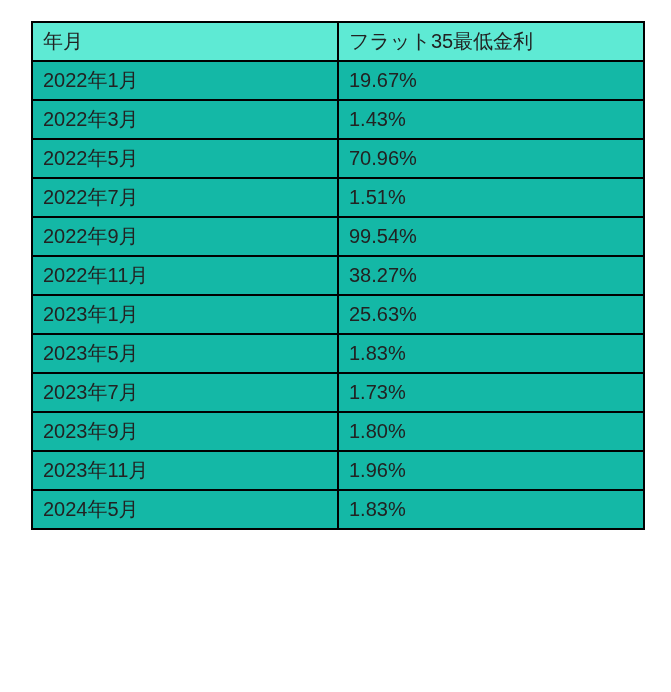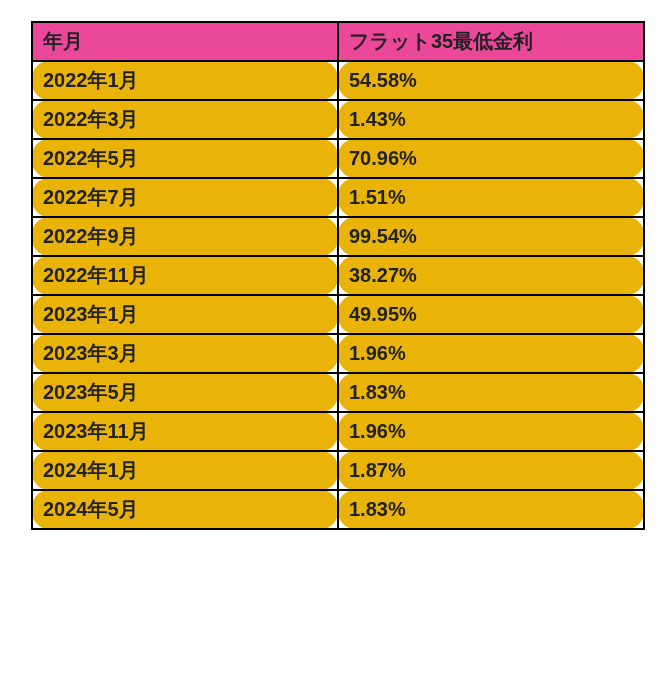--- a/index.html
+++ b/index.html
@@ -28,48 +28,47 @@
     line-height: 23px;
     color: #222222;
     text-align: left;
     vertical-align: middle;
     padding: 6px 10px 6px 10px;
     height: 25px;
     white-space: nowrap;
     overflow: hidden;
   }
   table.rate-table th {
-    background: #ec4899;
-    font-weight: bold;
+    background: #5eead4;
+    font-weight: normal;
   }
   table.rate-table td {
-    background: #eab308;
-    font-weight: bold;
-    border-radius: 17px;
+    background: #14b8a6;
+    font-weight: normal;
   }
 </style>
 </head>
 <body>
 
 <div class="table-wrap">
   <table class="rate-table">
     <colgroup>
       <col>
       <col>
     </colgroup>
     <thead>
       <tr>
         <th>年月</th>
         <th>フラット35最低金利</th>
       </tr>
     </thead>
     <tbody>
   <tr>
     <td>2022年1月</td>
-    <td>54.58%</td>
+    <td>19.67%</td>
   </tr>
 
   <tr>
     <td>2022年3月</td>
     <td>1.43%</td>
   </tr>
 
   <tr>
     <td>2022年5月</td>
     <td>70.96%</td>
@@ -85,44 +84,44 @@
     <td>99.54%</td>
   </tr>
 
   <tr>
     <td>2022年11月</td>
     <td>38.27%</td>
   </tr>
 
   <tr>
     <td>2023年1月</td>
-    <td>49.95%</td>
+    <td>25.63%</td>
   </tr>
 
-  <tr>
-    <td>2023年3月</td>
-    <td>1.96%</td>
-  </tr>
 
   <tr>
     <td>2023年5月</td>
     <td>1.83%</td>
   </tr>
 
+  <tr>
+    <td>2023年7月</td>
+    <td>1.73%</td>
+  </tr>
 
+  <tr>
+    <td>2023年9月</td>
+    <td>1.80%</td>
+  </tr>
 
   <tr>
     <td>2023年11月</td>
     <td>1.96%</td>
   </tr>
 
-  <tr>
-    <td>2024年1月</td>
-    <td>1.87%</td>
-  </tr>
 
 
   <tr>
     <td>2024年5月</td>
     <td>1.83%</td>
   </tr>
 
 </tbody>
   </table>
 </div>

